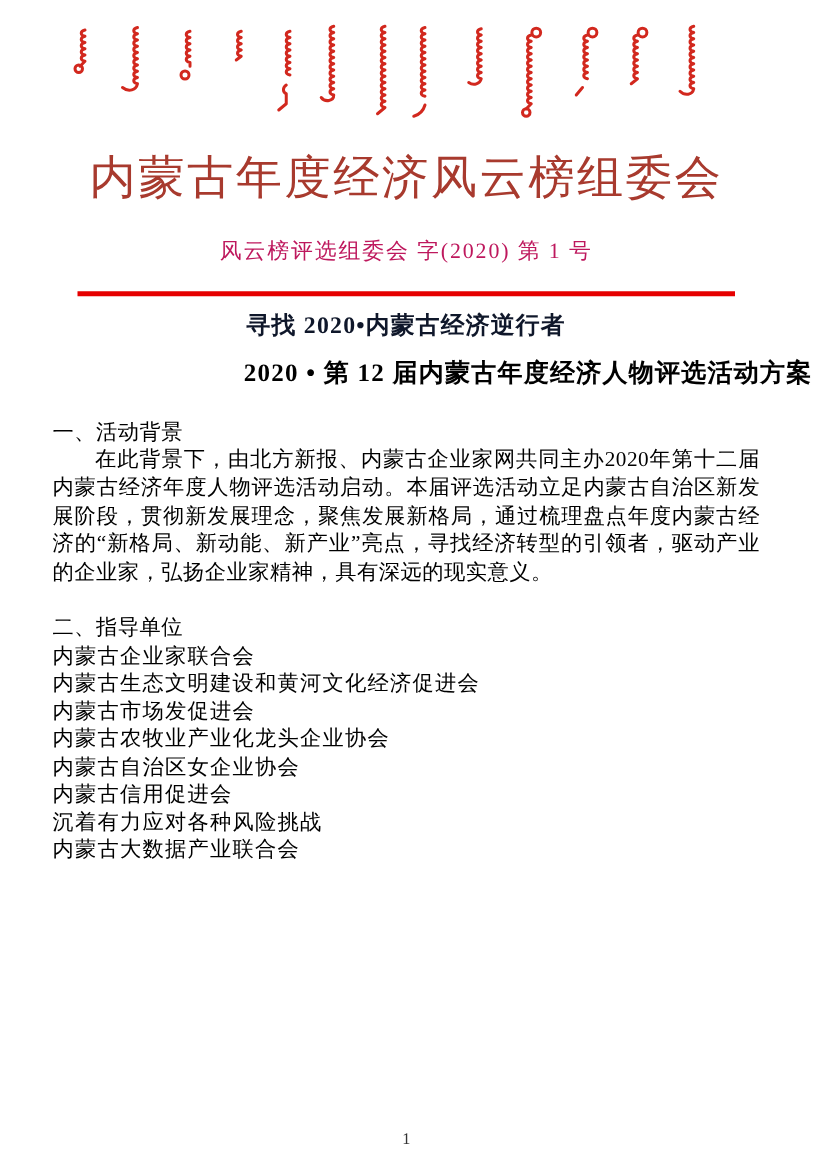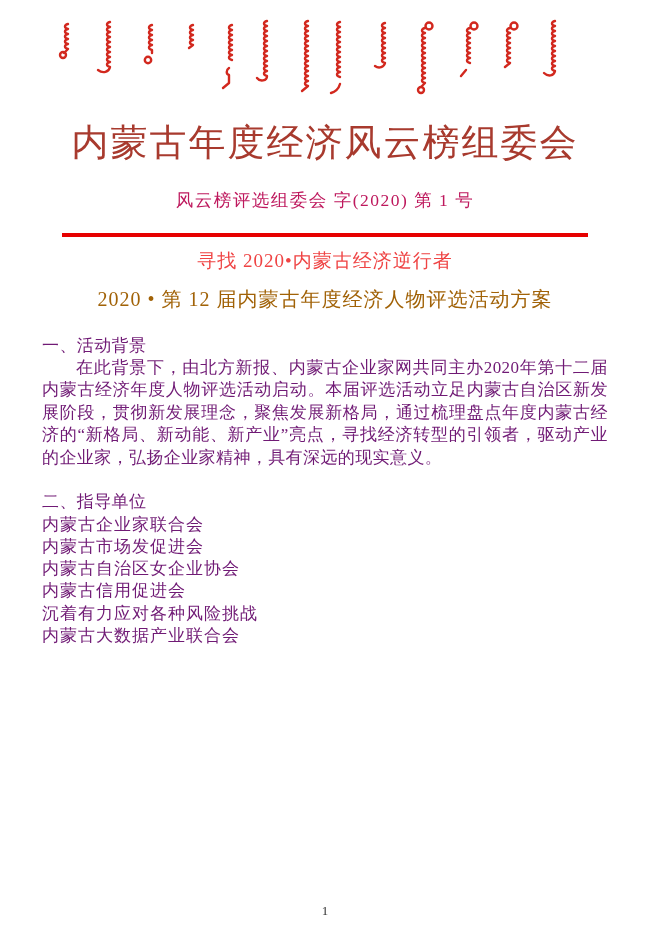--- a/index.html
+++ b/index.html
@@ -38,40 +38,40 @@
     width: 526px;
     height: 3.5px;
     margin: 21px auto 0 auto;
     background: #e60000;
   }
   .title-line-1 {
     margin: 11px 0 0 0;
     text-align: center;
     font-size: 19px;
     line-height: 25px;
-    font-weight: 400;
+    font-weight: 700;
     letter-spacing: 1px;
-    color: #ef4444;
+    color: #0f172a;
   }
   .title-line-2 {
     margin: 13px 0 0 0;
-    text-align: center;
+    text-align: right;
     font-size: 20px;
     line-height: 27px;
-    font-weight: 400;
+    font-weight: 700;
     letter-spacing: 1px;
-    color: #a16207;
+    color: #000000;
   }
   .body-text {
     padding: 0 42px;
     font-size: 17px;
     line-height: 22.4px;
     letter-spacing: 0.4px;
     text-align: justify;
-    color: #701a75;
+    color: #000000;
   }
   .section-1 { margin-top: 22px; }
   .section-heading {
     margin: 0;
     font-size: 17px;
     font-weight: 400;
   }
   .body-text p {
     margin: 0;
     text-indent: 2em;
@@ -165,21 +165,23 @@
 
     <div class="section-1">
       <h3 class="section-heading">一、活动背景</h3>
       <p>在此背景下，由北方新报、内蒙古企业家网共同主办2020年第十二届内蒙古经济年度人物评选活动启动。本届评选活动立足内蒙古自治区新发展阶段，贯彻新发展理念，聚焦发展新格局，通过梳理盘点年度内蒙古经济的“新格局、新动能、新产业”亮点，寻找经济转型的引领者，驱动产业的企业家，弘扬企业家精神，具有深远的现实意义。</p>
     </div>
 
     <div class="section-2">
       <h3 class="section-heading">二、指导单位</h3>
       <ul class="unit-list">
         <li>内蒙古企业家联合会</li>
+        <li>内蒙古生态文明建设和黄河文化经济促进会</li>
         <li>内蒙古市场发促进会</li>
+        <li>内蒙古农牧业产业化龙头企业协会</li>
         <li>内蒙古自治区女企业协会</li>
         <li>内蒙古信用促进会</li>
         <li>沉着有力应对各种风险挑战</li>
         <li>内蒙古大数据产业联合会</li>
       </ul>
     </div>
 
   </div>
 
   <div class="page-number">1</div>

